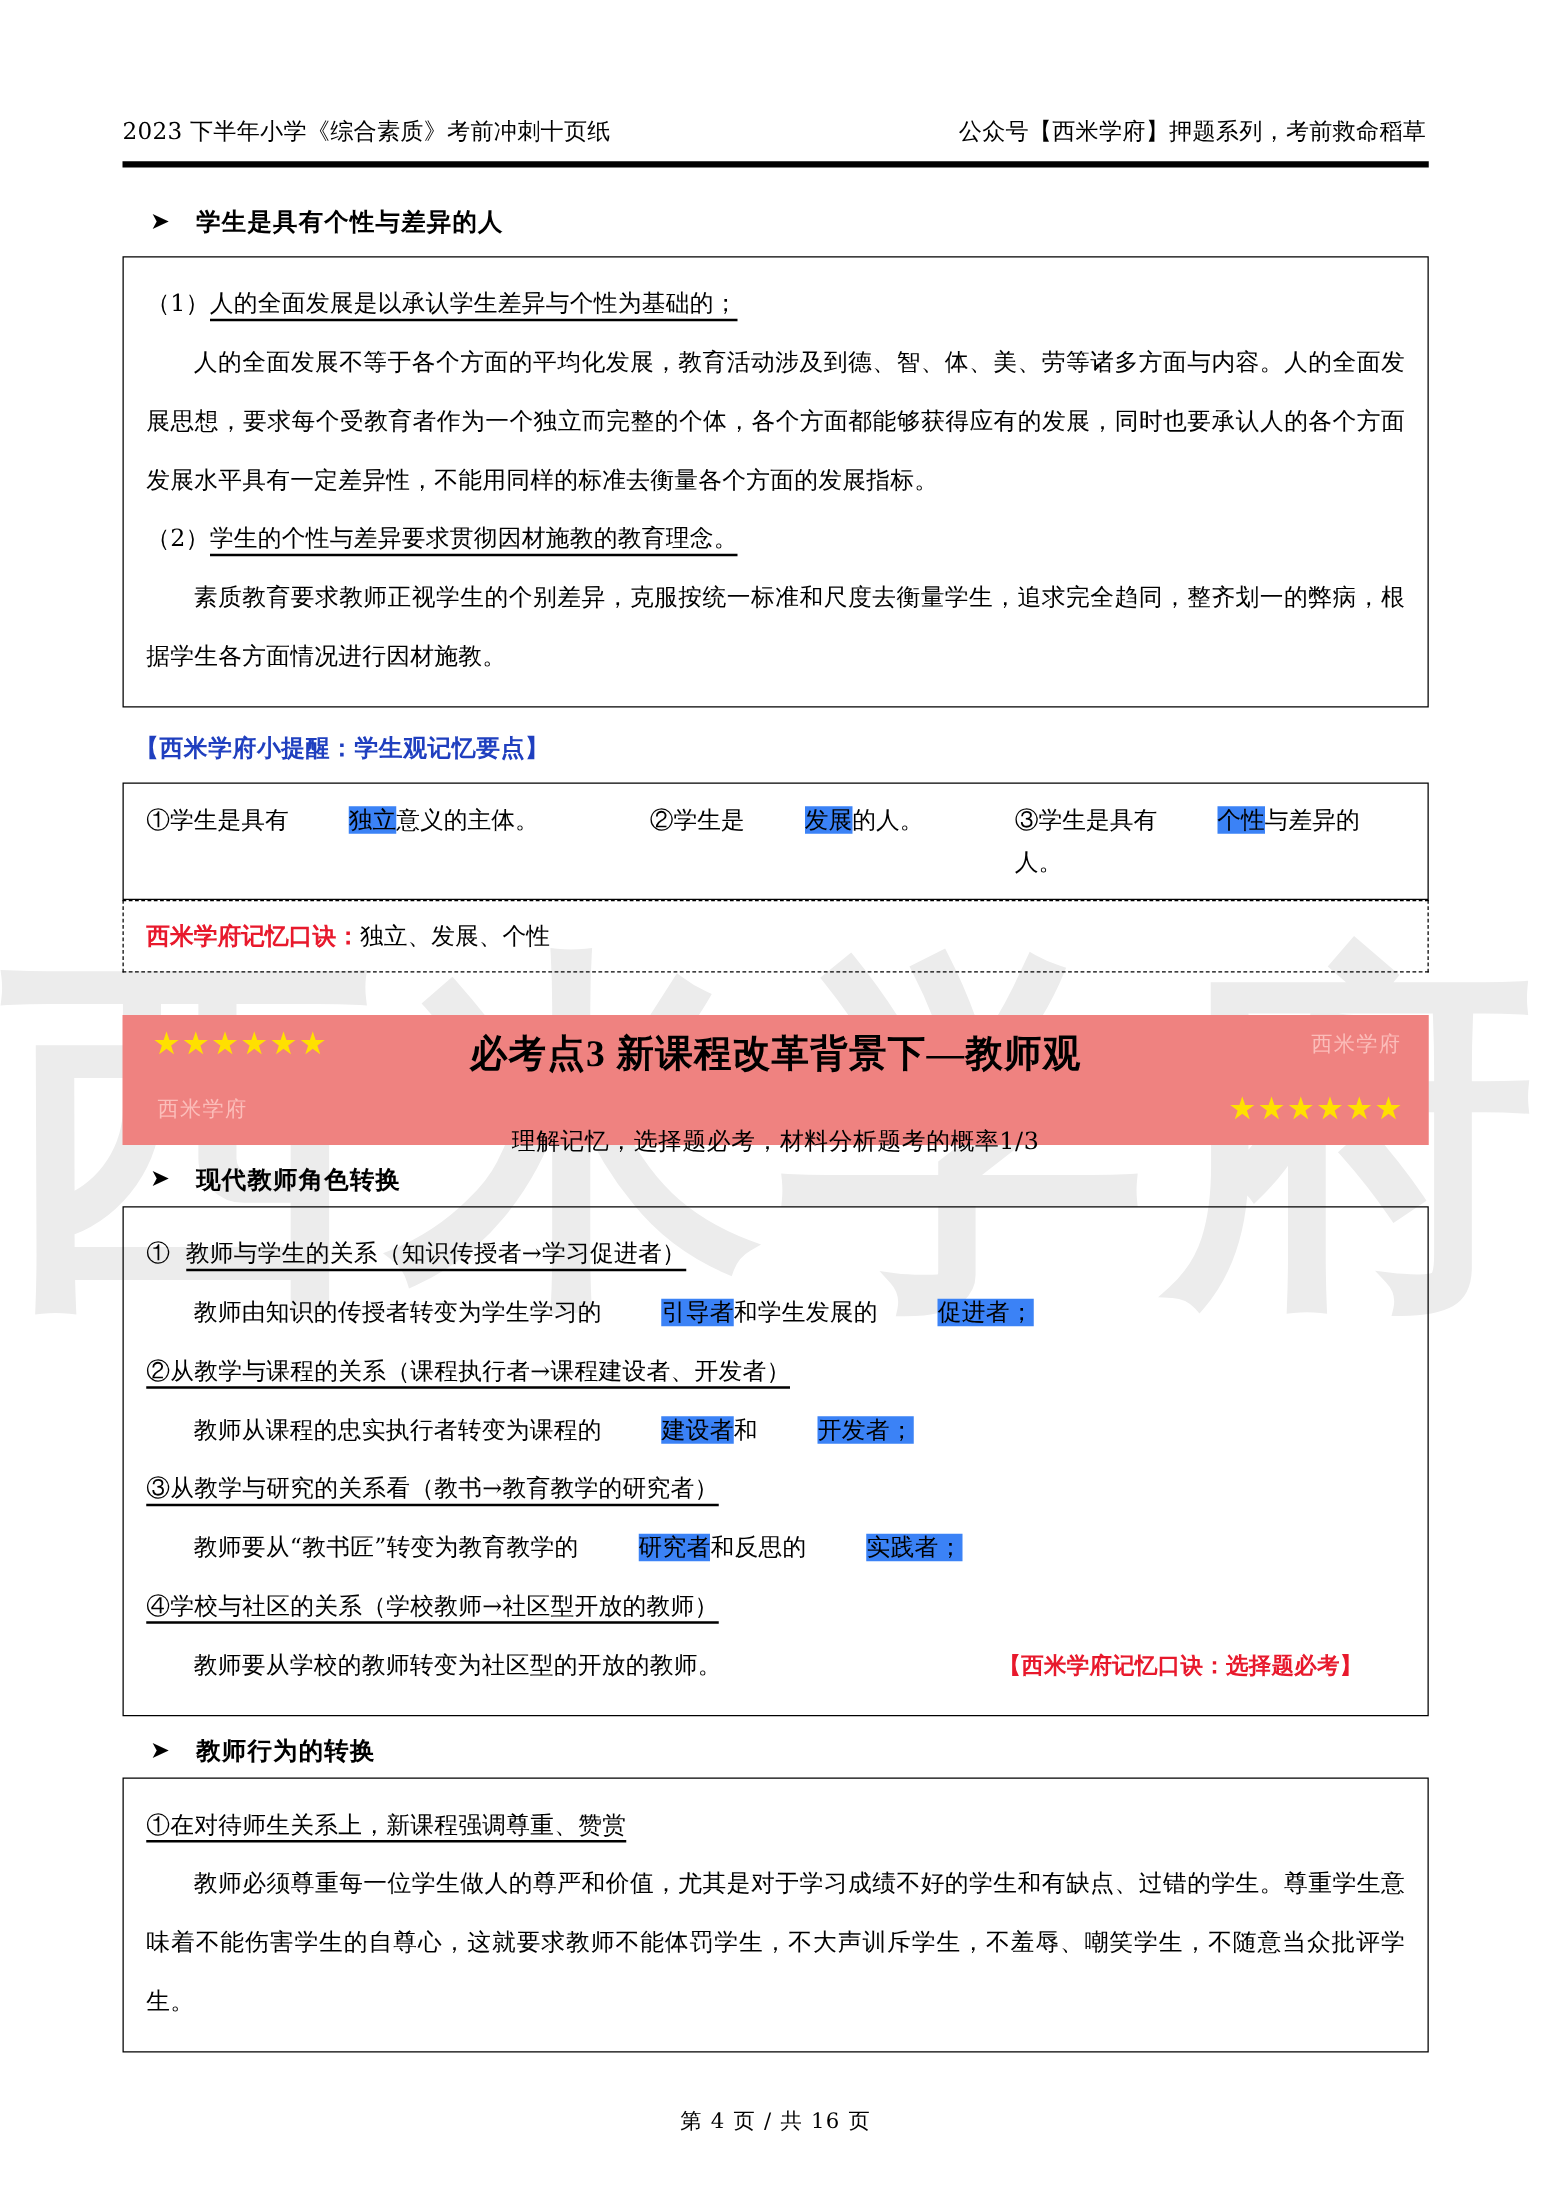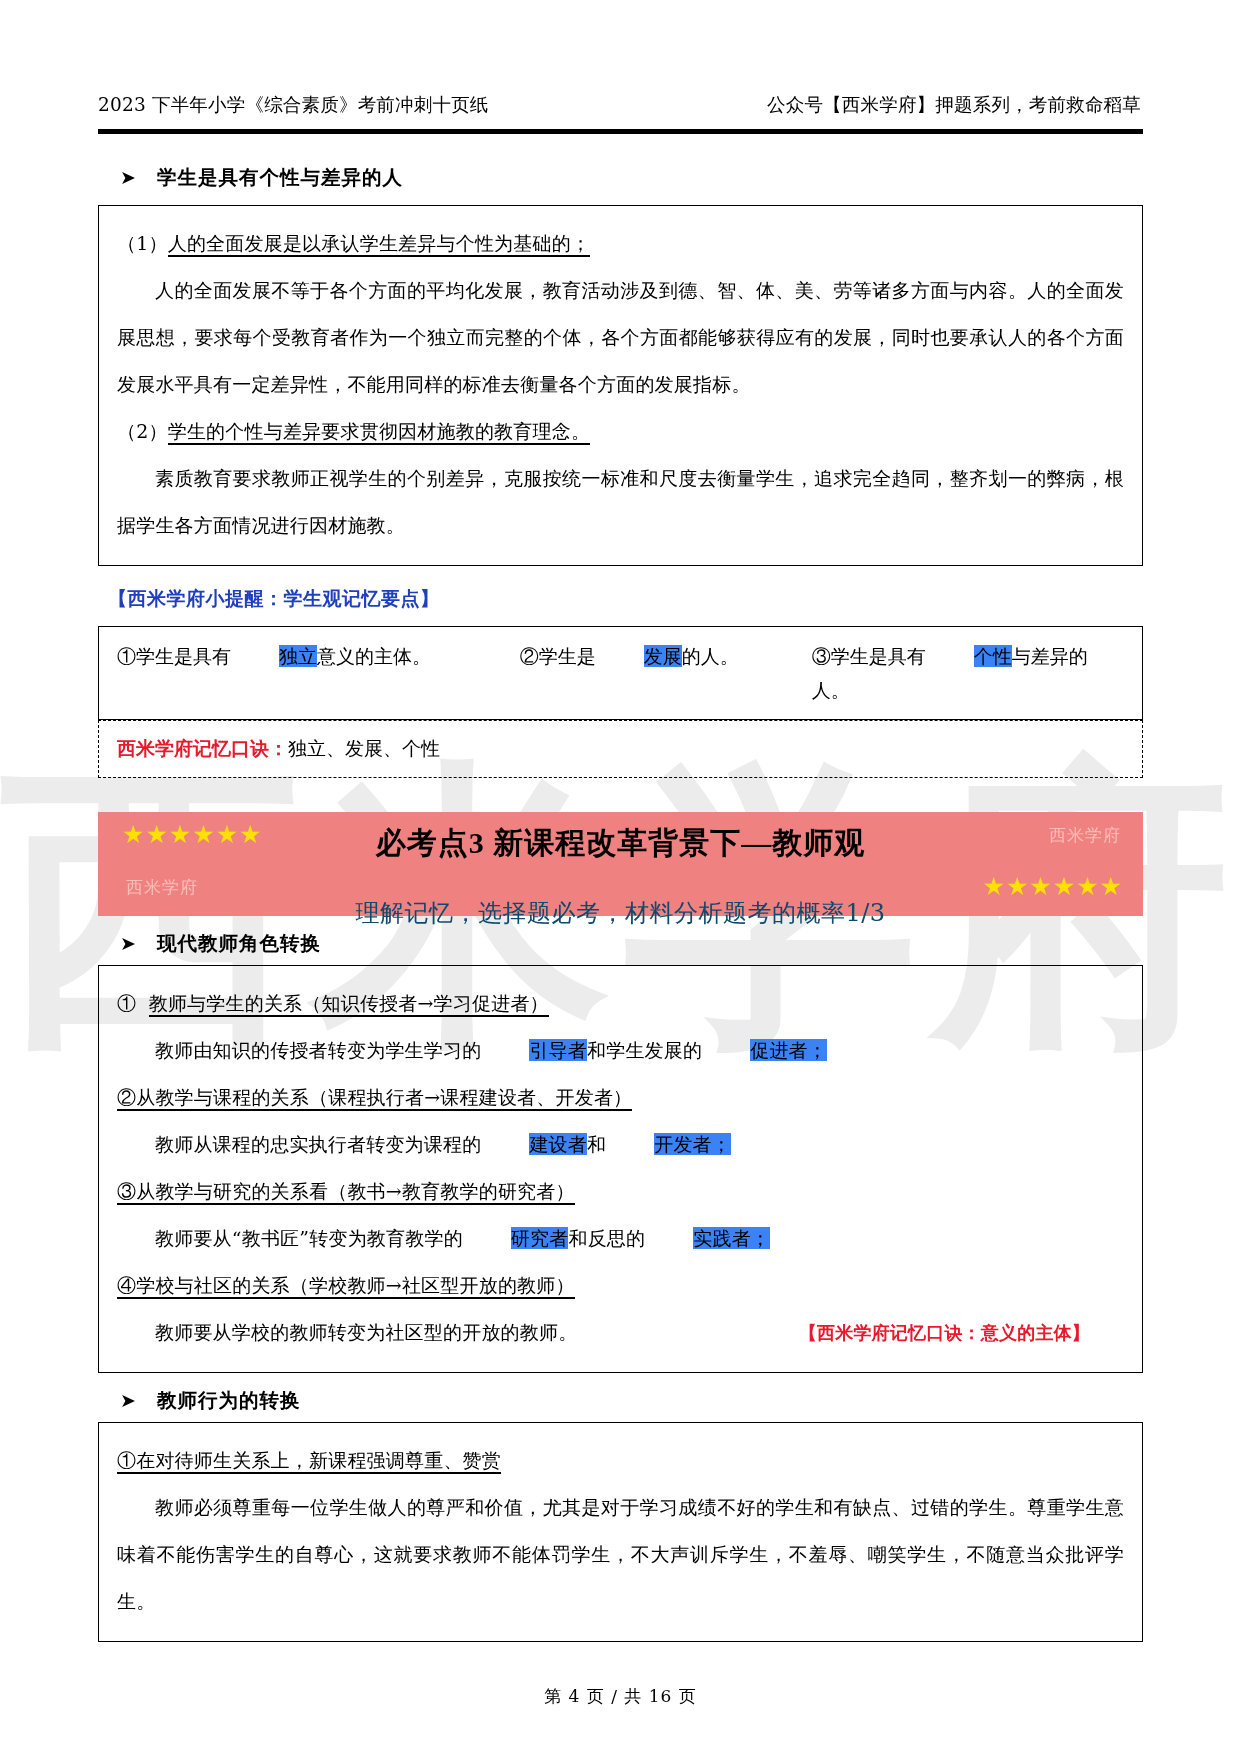--- a/index.html
+++ b/index.html
@@ -182,22 +182,22 @@
     text-align: center;
     font-size: 30px;
     font-weight: 700;
     font-family: Liberation Serif, serif;
     color: #000;
     letter-spacing: 1px;
   }
   .banner-sub {
     width: 100%;
     text-align: center;
-    font-size: 24px;
-    color: #0c4a6e;
+    font-size: 19px;
+    color: #000000;
     letter-spacing: .5px;
     margin-top: 44px;
   }
 
   
   .row-split { display: flex; justify-content: space-between; align-items: baseline; gap: 31px; }
   .red-note {
     color: #e8192c;
     font-weight: 700;
     font-size: 18px;
@@ -279,21 +279,21 @@
 
     <p><span class="u-thick">②从教学与课程的关系（课程执行者→课程建设者、开发者）</span></p>
     <p class="ind"><span>教师从课程的忠实执行者转变为课程的</span><span class="hl">建设者</span><span>和</span><span class="hl">开发者；</span></p>
 
     <p><span class="u-thick">③从教学与研究的关系看（教书→教育教学的研究者）</span></p>
     <p class="ind"><span>教师要从“教书匠”转变为教育教学的</span><span class="hl">研究者</span><span>和反思的</span><span class="hl">实践者；</span></p>
 
     <p><span class="u-thick">④学校与社区的关系（学校教师→社区型开放的教师）</span></p>
     <p class="ind row-split">
       <span>教师要从学校的教师转变为社区型的开放的教师。</span>
-      <span class="red-note">【西米学府记忆口诀：意义的主体】</span>
+      <span class="red-note">【西米学府记忆口诀：选择题必考】</span>
     </p>
   </div>
 
   <div class="arrow-head" style="margin-top:14px;">
     <span class="arrow-glyph">➤</span>
     <span>教师行为的转换</span>
   </div>
 
   <div class="box" style="margin-top:8px;">
     <p><span class="u-thick">①在对待师生关系上，新课程强调尊重、赞赏</span></p>

